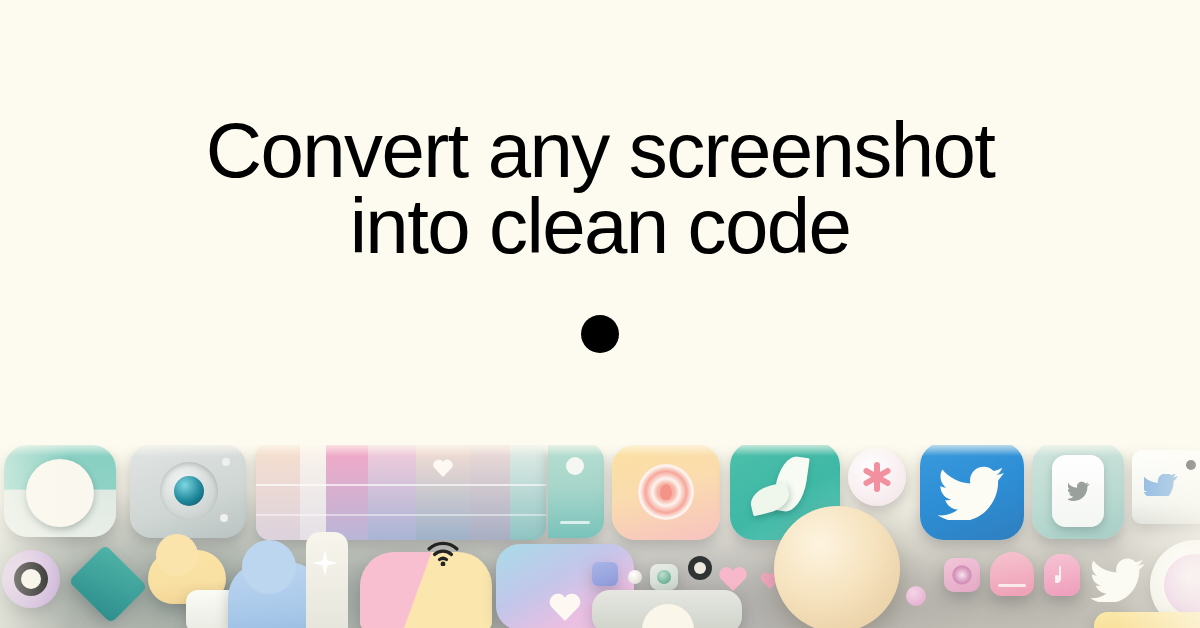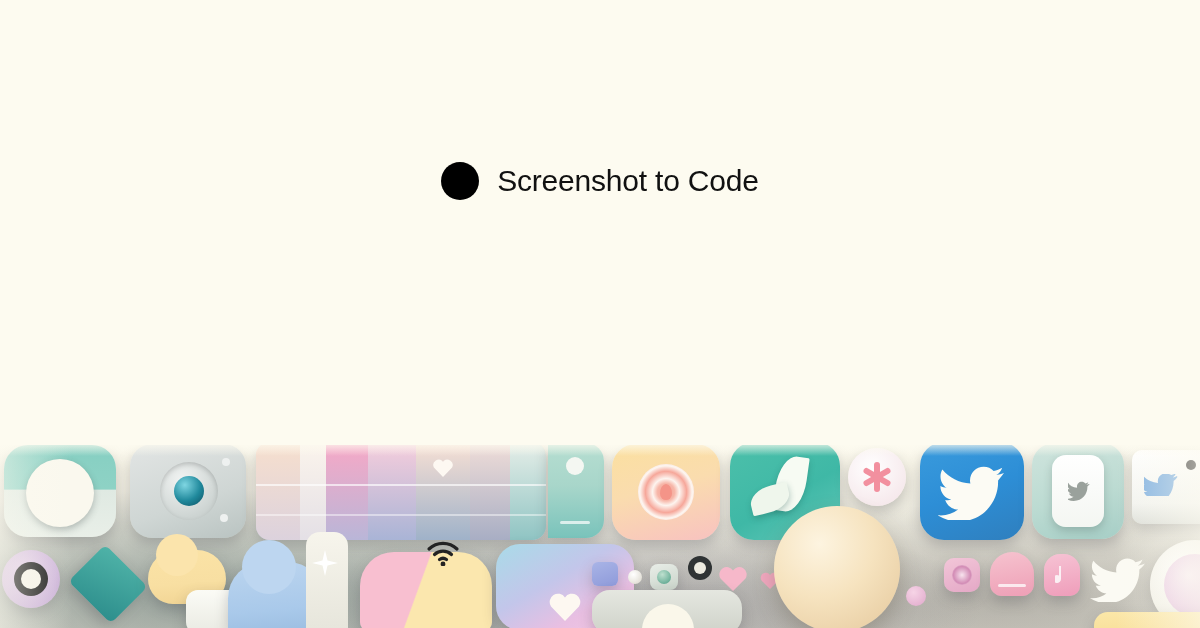--- a/index.html
+++ b/index.html
@@ -227,24 +227,25 @@
   .b-plate .in { position:absolute; left:14px; top:14px; width:62px; height:62px; border-radius:50%;
               background:radial-gradient(circle at 40% 34%, #f7eaf2 0%, #e8c9e2 60%, #d9b4d6 100%); }
 
   .b-yellow { left:1094px; top:172px; width:120px; height:30px; border-radius:14px 14px 0 0;
               background:linear-gradient(180deg,#fbe7a8,#f7dd95); }
 </style>
 </head>
 <body>
 
 <section class="hero">
+  <h1 class="headline">Convert any screenshot
+into clean code</h1>
 
   <div class="brand">
     <span class="brand-dot"></span>
-    <span class="brand-name">Screenshot to Code</span>
   </div>
 </section>
 
 <section class="strip">
 
   <div class="tile t-teal sh">
     <span class="circ"></span>
   </div>
 
   <div class="tile t-cam sh">

